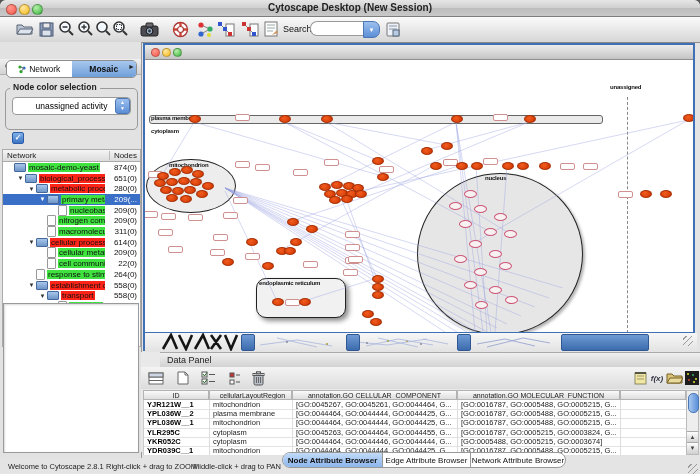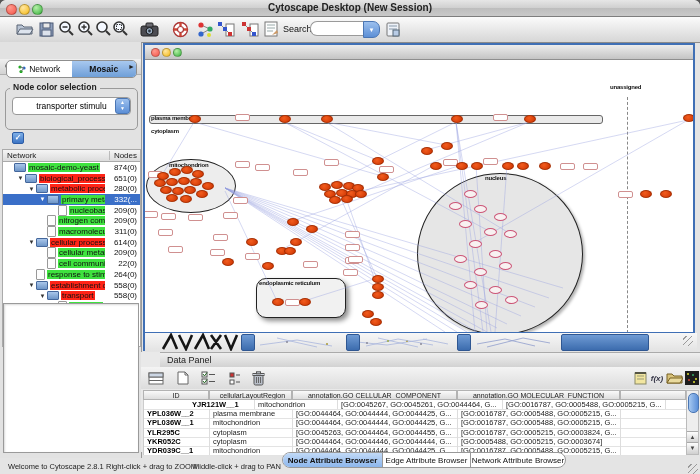--- a/index.html
+++ b/index.html
@@ -236,21 +236,21 @@
         <span>Network</span>
       </div>
       <div class="cptab sel">
         <span>Mosaic</span>
       </div>
     </div>
     <span class="abs" id="cp-tab-more">►</span>
     <div class="abs" id="nc-group"></div>
     <span class="abs" id="nc-label">Node color selection</span>
     <div class="abs" id="nc-select">
-      <span>transporter stimulu</span>
+      <span>unassigned activity</span>
     </div>
     <div class="abs" id="nc-stepper">▲<br>▼</div>
     <div class="abs" id="sel-check">✓</div>
     <span class="abs" id="sel-label">Select nodes</span>
     <div class="abs" id="tree">
       <div id="tree-head">
         <span class="h1">Network</span>
         <span class="h2">Nodes</span>
       </div>
       <div id="tree-rows">
@@ -269,21 +269,21 @@
           <div class="trow" style="top: 33.4px; padding-left: 24px;">
             <span class="arrow">▼</span>
             <span class="ticon fold"></span>
             <span class="chip red">metabolic process</span>
             <span class="cnt">280(0)</span>
           </div>
           <div class="trow sel" style="top: 44.1px; padding-left: 35px;">
             <span class="arrow">▼</span>
             <span class="ticon fold"></span>
             <span class="chip green">primary metabo</span>
-            <span class="cnt">332(...</span>
+            <span class="cnt">209(...</span>
           </div>
           <div class="trow" style="top: 54.8px; padding-left: 46px;">
             <span class="arrow"></span>
             <span class="ticon file"></span>
             <span class="chip green">nucleobase-</span>
             <span class="cnt">209(0)</span>
           </div>
           <div class="trow" style="top: 65.5px; padding-left: 35px;">
             <span class="arrow"></span>
             <span class="ticon file"></span>
@@ -624,21 +624,21 @@
     </div>
     <div class="abs" id="table-head">
         <div class="hcell" style="left: 0px; width: 66px;">ID</div>
         <div class="hcell" style="left: 66px; width: 83px;">_cellularLayoutRegion</div>
         <div class="hcell" style="left: 149px; width: 165px;">annotation.GO CELLULAR_COMPONENT</div>
         <div class="hcell" style="left: 314px; width: 163px;">annotation.GO MOLECULAR_FUNCTION</div>
         <div class="hcell" style="left: 477px; width: 66px;"></div>
       </div>
     <div class="abs" id="table-rows">
         <div class="drow" style="top: 0px;">
-          <span class="dcell id" style="width: 66px; flex: 0 0 66px; margin-left: 45px;">YJR121W__1</span>
+          <span class="dcell id" style="width: 66px; flex: 0 0 66px;">YJR121W__1</span>
           <span class="dcell" style="width: 83px; flex: 0 0 83px;">mitochondrion</span>
           <span class="dcell" style="width: 165px; flex: 0 0 165px;">[GO:0045267, GO:0045261, GO:0044464, G...</span>
           <span class="dcell" style="width: 163px; flex: 0 0 163px;">[GO:0016787, GO:0005488, GO:0005215, G...</span>
         </div>
         <div class="drow" style="top: 9.2px;">
           <span class="dcell id" style="width: 66px; flex: 0 0 66px;">YPL036W__2</span>
           <span class="dcell" style="width: 83px; flex: 0 0 83px;">plasma membrane</span>
           <span class="dcell" style="width: 165px; flex: 0 0 165px;">[GO:0044464, GO:0044444, GO:0044425, G...</span>
           <span class="dcell" style="width: 163px; flex: 0 0 163px;">[GO:0016787, GO:0005488, GO:0005215, G...</span>
         </div>

